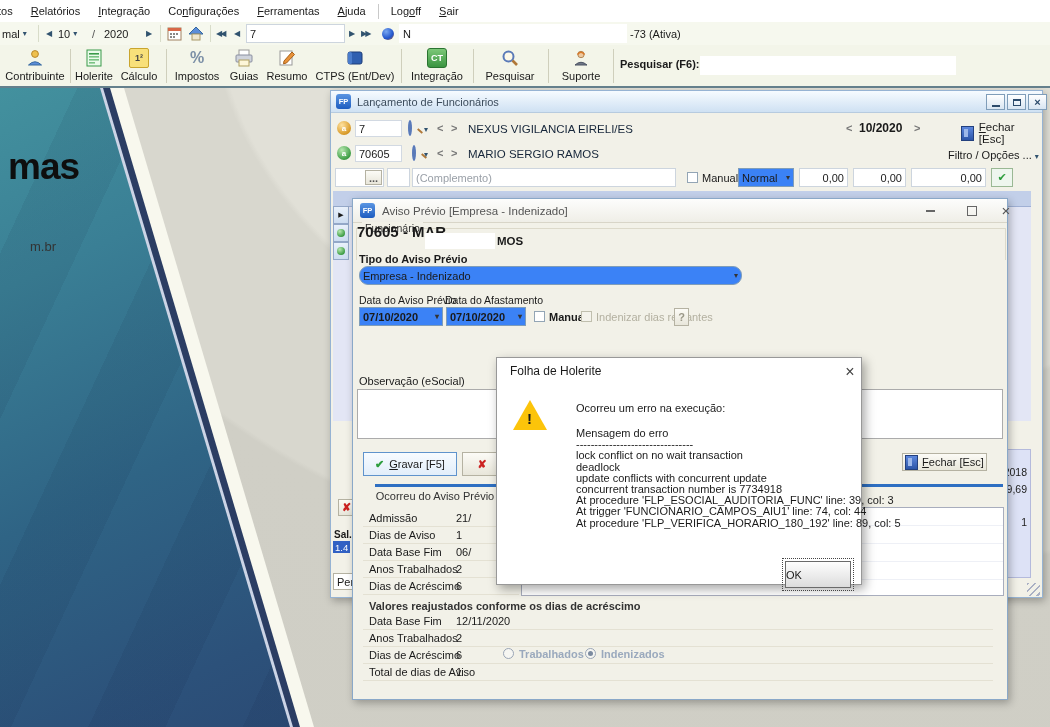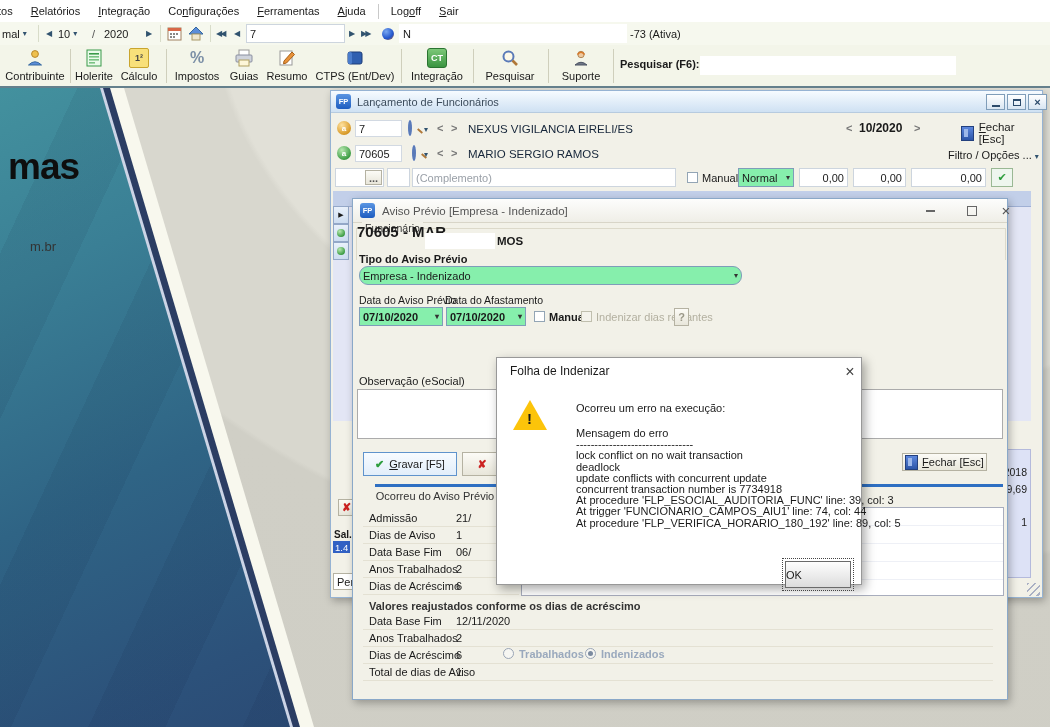--- a/index.html
+++ b/index.html
@@ -54,21 +54,21 @@
   .glyx{font-size:11px;color:#2b4a6b;font-weight:bold;line-height:1;}
   .sphere{width:14px;height:14px;border-radius:50%;color:#fff;font-size:8px;font-weight:bold;
     display:flex;align-items:center;justify-content:center;}
   .sph-o{background:radial-gradient(circle at 35% 30%,#ffe2a0,#d89a28 70%,#a86f10);}
   .sph-g{background:radial-gradient(circle at 35% 30%,#b8e8b0,#3f9e46 70%,#1f6e28);}
   .mag{width:11px;height:11px;border:2px solid #5a7ab8;border-radius:50%;position:relative;box-sizing:border-box;background:#eef4fb;}
   .mag::after{content:'';position:absolute;left:7px;top:8px;width:6px;height:2px;background:#b07838;transform:rotate(40deg);}
   .angl{color:#777;font-size:11px;font-weight:bold;}
   .door{width:11px;height:13px;background:linear-gradient(#5d87dd,#2c55a8);border:1px solid #23407e;position:relative;}
   .door::after{content:'';position:absolute;left:2px;top:2px;width:4px;height:8px;background:#9db8ea;}
-  .combo{background:#86efac;border:1px solid #7f9db9;display:flex;align-items:center;box-sizing:border-box;padding:0 3px;}
+  .combo{background:#3b82f6;border:1px solid #7f9db9;display:flex;align-items:center;box-sizing:border-box;padding:0 3px;}
   .combo .arr{margin-left:auto;color:#333;font-size:8px;}
   .cb{width:11px;height:11px;background:#fff;border:1px solid #93a5b5;box-sizing:border-box;}
   .cb.dis{background:#f4f3ec;border-color:#c0bfae;}
   .grid{position:absolute;background:#e3e6f5;}
   .gridhdr{position:absolute;background:#c2cfe9;border-bottom:1px solid #9fb0d4;}
   .rowhdr{position:absolute;width:16px;height:18px;background:linear-gradient(#e9f1fb,#cdddf1);
     border:1px solid #94a8c8;box-sizing:border-box;display:flex;align-items:center;justify-content:center;}
   .totpanel{position:absolute;background:#dde2f6;border:1px solid #b4badc;box-sizing:border-box;}
   .totpanel div{position:absolute;right:3px;font-size:10.5px;color:#222;}
   .grip{position:absolute;width:13px;height:13px;
@@ -440,21 +440,21 @@
         <span class="rv">1</span>
     </div>
     <span class="radio" style="left:150px;top:449px;"></span>
     <span class="radlbl" style="left:166px;top:449px;">Trabalhados</span>
     <span class="radio sel" style="left:232px;top:449px;"></span>
     <span class="radlbl" style="left:248px;top:449px;">Indenizados</span>
   </div>
 
   <div class="dlg">
     <div class="dlg-title">
-      <span style="margin-left:13px;">Folha de Indenizar</span>
+      <span style="margin-left:13px;">Folha de Holerite</span>
     </div>
     <span class="abs" style="left:343px;top:4px;width:20px;height:20px;display:flex;align-items:center;justify-content:center;font-size:16px;color:#444;">×</span>
     <span class="warn"></span>
     <span class="warnmark">!</span>
     <div class="abs" style="left:79px;top:44px;font-size:11px;">Ocorreu um erro na execução:</div>
     <div class="abs dlg-lines" style="left:79px;top:69px;">
       <div>Mensagem do erro</div>
       <div>--------------------------------</div>
       <div>lock conflict on no wait transaction</div>
       <div>deadlock</div>

